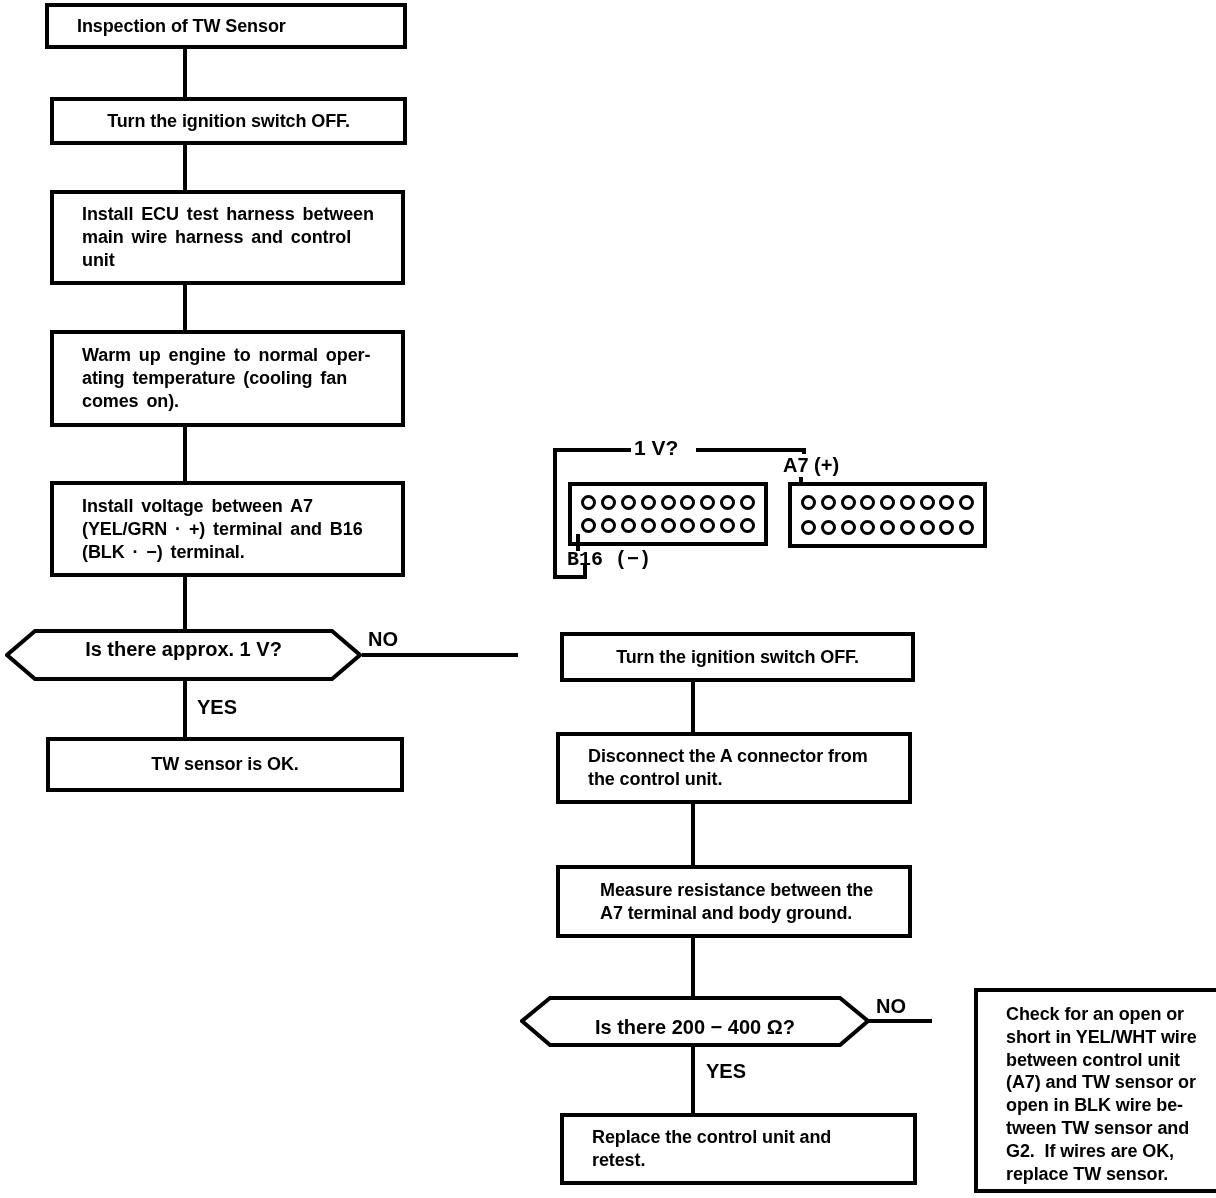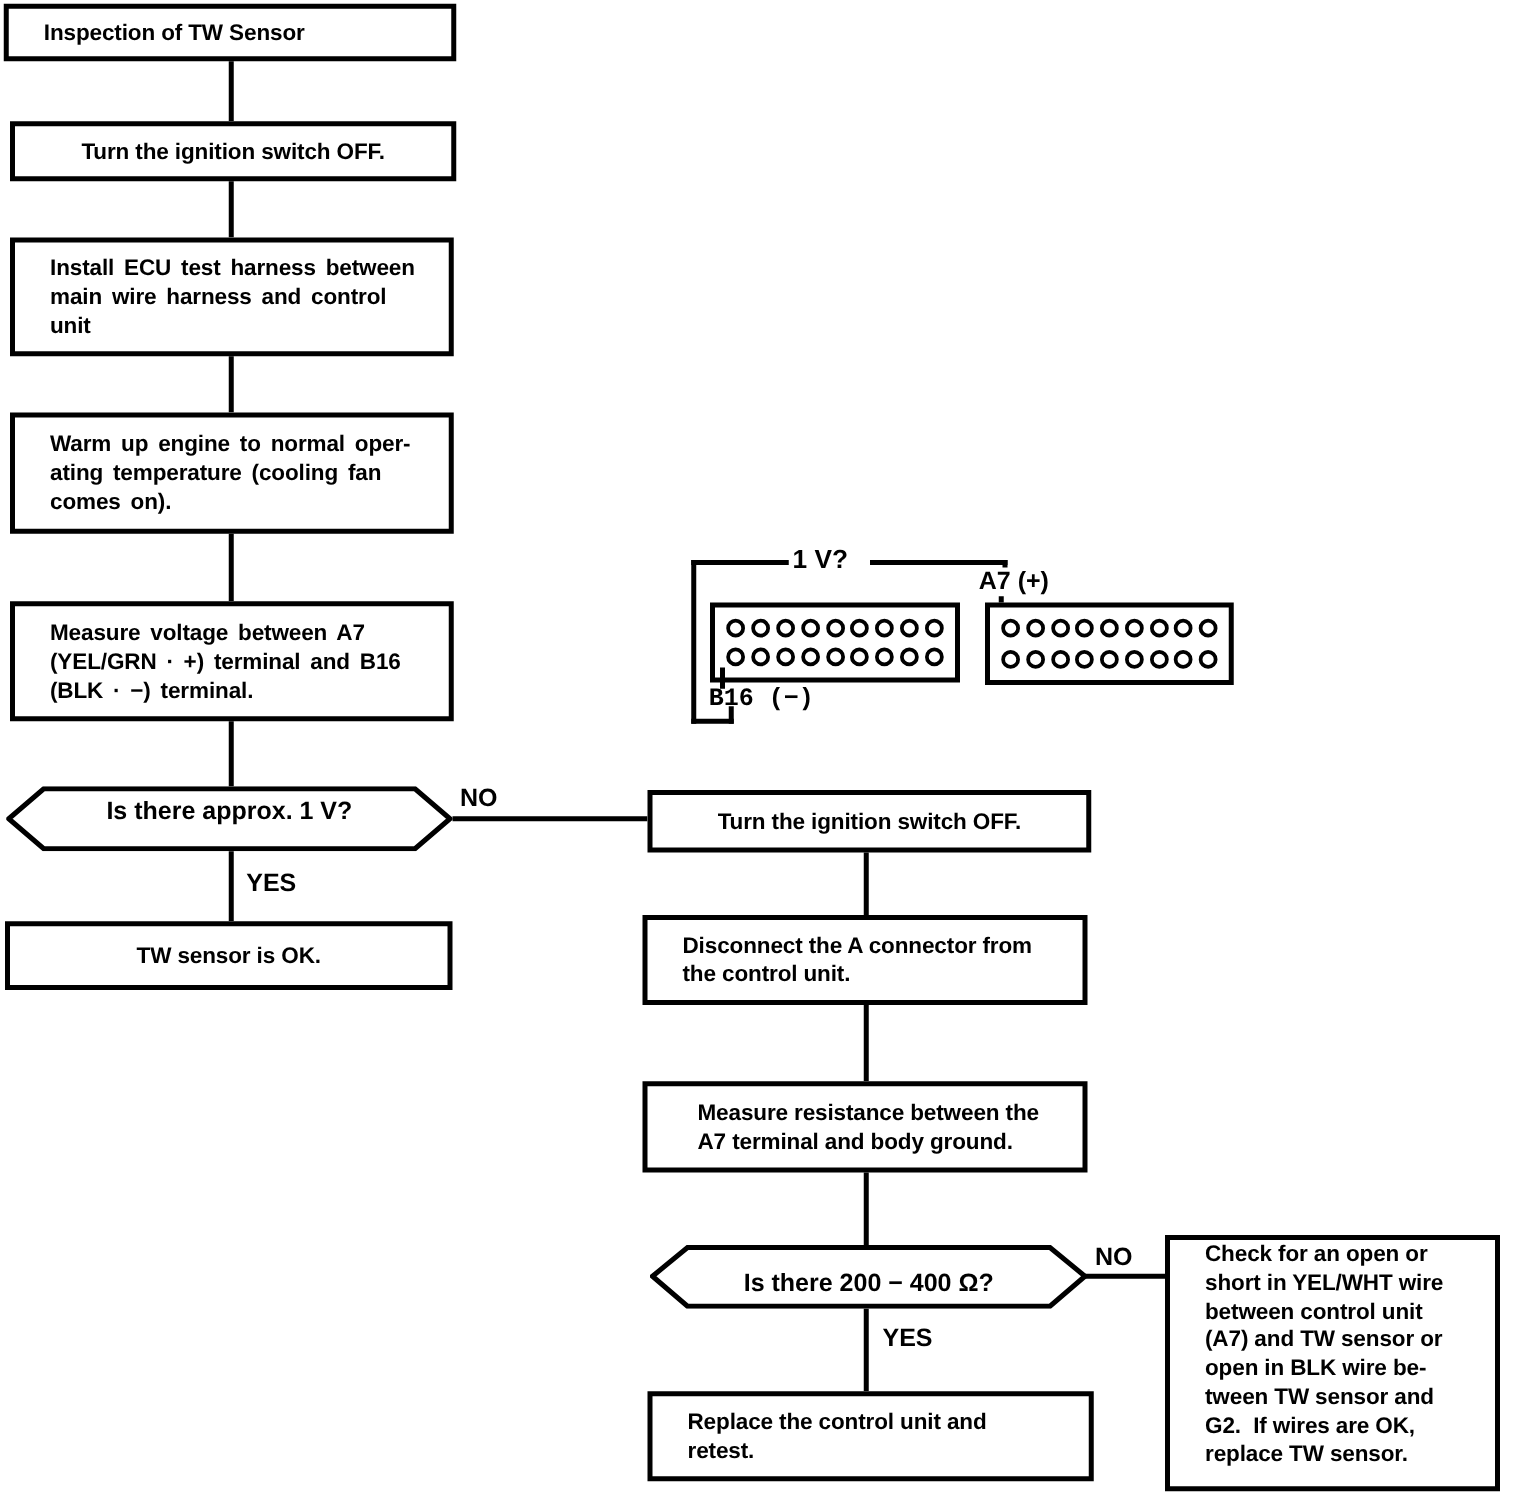--- a/index.html
+++ b/index.html
@@ -4,28 +4,28 @@
 <style>
   html, body { margin:0; padding:0; background:#ffffff; }
   .canvas {
     position:relative; width:1216px; height:1198px; background:#ffffff;
     font-family:"Liberation Sans", sans-serif; font-weight:700; color:#000;
     overflow:hidden;
   }
   .box {
     position:absolute; border:4px solid #000; background:#fff;
     box-sizing:border-box; display:flex; align-items:center;
-    font-size:18px; line-height:23px;
+    font-size:18px; line-height:23px;margin-left:42px;
   }
   .box .txt { white-space:pre; letter-spacing:-0.1px; }
   .center { justify-content:center; text-align:center; }
   .padL .txt { padding-left:28px; padding-right:6px; }
   .justify .txt { word-spacing:3px; }
   .topalign { align-items:flex-start; }
-  .topalign .txt { line-height:22.8px; }
+  .topalign .txt { padding-top:11px; line-height:22.8px; }
   .hex { position:absolute; }
   .hex svg { position:absolute; left:0; top:0; display:block; }
   .hex .txt {
     position:absolute; left:0; top:0; right:0; bottom:0;
     display:flex; align-items:center; justify-content:center;
     font-size:20px; white-space:pre;
   }
   .line { position:absolute; background:#000; }
   .branch-label { position:absolute; font-size:20px; white-space:pre; }
   .diagram-label { position:absolute; font-size:20px; white-space:pre; background:#fff; }
@@ -67,21 +67,21 @@
 
   <div class="box padL justify" style="left:8px;top:330px;width:355px;height:97px;">
     <span class="txt">Warm up engine to normal oper-
 ating temperature (cooling fan
 comes on).</span>
   </div>
 
   <div class="line" style="left:183px;top:427px;width:4px;height:54px;"></div>
 
   <div class="box padL justify" style="left:8px;top:481px;width:355px;height:96px;">
-    <span class="txt">Measure voltage between A7
+    <span class="txt">Install voltage between A7
 (YEL/GRN · +) terminal and B16
 (BLK · −) terminal.</span>
   </div>
 
   <div class="line" style="left:183px;top:577px;width:4px;height:52px;"></div>
 
   <div class="hex" style="left:5px;top:629px;width:357px;height:40px;">
     <svg width="357" height="52" viewBox="0 0 357 52">
       <polygon points="30,2 327,2 355,26 327,50 30,50 2,26" fill="#ffffff" stroke="#000000" stroke-width="4"></polygon>
     </svg>

